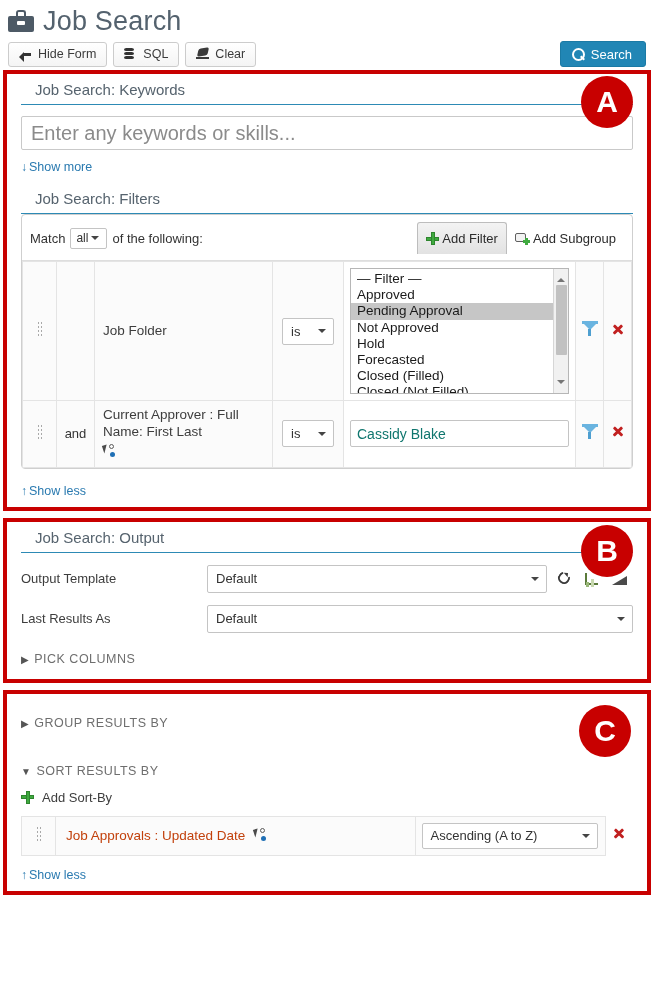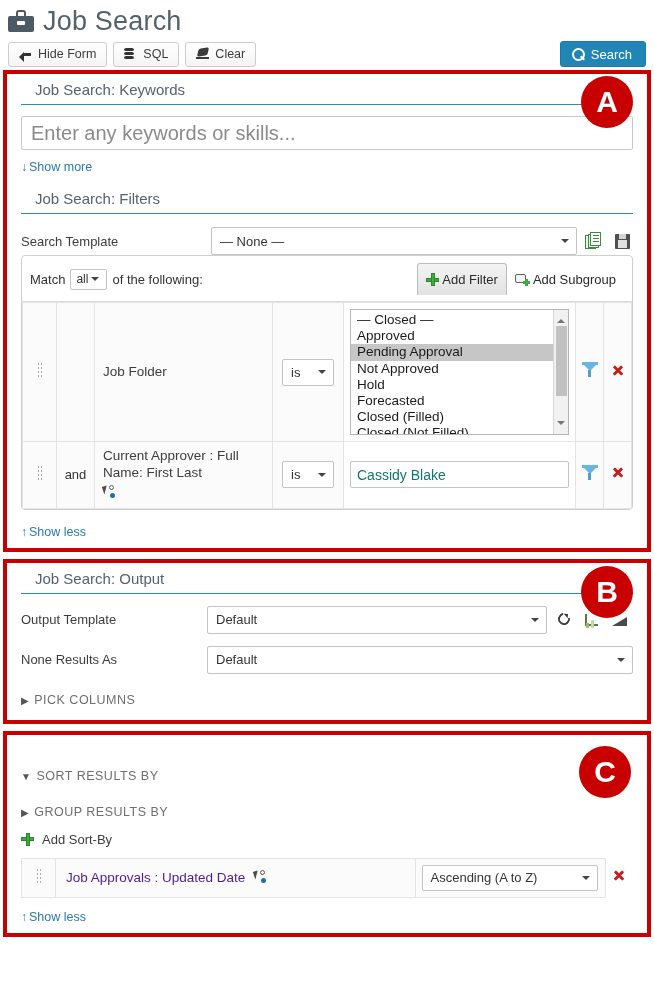--- a/index.html
+++ b/index.html
@@ -311,21 +311,21 @@
     font-size: 12.5px; color: #6e6e6e; letter-spacing: .5px; cursor: pointer;
     margin: 19px 0 13px 0;
   }
   .sub-head .tri { font-size: 10px; color: #555; margin-right: 5px; display: inline-block; }
 
   
   #panel-c .inner { padding: 0 14px 0 14px; }
   .stable { width: 100%; border-collapse: collapse; }
   .stable td { border: 1px solid #e4e4e4; background: #fbfbfb; padding: 0; vertical-align: middle; }
   .stable td.cell-white { background: #ffffff; border: none; }
-  .s-field { padding: 8px 10px !important; font-size: 13.5px; color: #4c1d95; }
+  .s-field { padding: 8px 10px !important; font-size: 13.5px; color: #c2410c; }
   #sort-dir-select { width: 176px; height: 26px; }
   .add-sortby {
     display: inline-flex; align-items: center; gap: 8px; font-size: 13px; color: #3d3d3d; cursor: pointer;
     margin: 0 0 11px 0;
   }
 </style>
 </head>
 <body>
 
 <div id="page-header">
@@ -369,37 +369,20 @@
   <div class="section-title">Job Search: Keywords</div>
   <div class="sec-pad">
     <input id="keywords-input" type="text" placeholder="Enter any keywords or skills..." style="">
     <div class="toggle-link">
       <span class="ar">↓</span><span>Show more</span>
     </div>
   </div>
 
   <div class="section-title">Job Search: Filters</div>
   <div class="sec-pad">
-    <div class="row-line">
-      <div class="row-label">Search Template</div>
-      <div class="sel" id="search-template-select">
-        <span>— None —</span>
-        <span class="caret"></span>
-      </div>
-      <div class="icon-btn ic-copy">
-        <span class="pg pg1"></span>
-          <span class="pg pg2"></span>
-          <span class="pg pg3"></span>
-      </div>
-      <div class="icon-btn ic-save">
-        <span class="fl"></span>
-          <span class="sh"></span>
-          <span class="lbl"></span>
-      </div>
-    </div>
 
 
     <div class="filter-box">
       <div class="filter-box-head">
         <span class="match-text">Match</span>
         <div class="sel" id="match-select">
           <span>all</span>
           <span class="caret"></span>
         </div>
         <span class="match-text">of the following:</span>
@@ -425,21 +408,21 @@
           <td class="col-field">Job Folder</td>
           <td class="col-op">
             <div class="sel op-select">
               <span>is</span>
               <span class="caret"></span>
             </div>
           </td>
           <td class="col-val cell-white">
             <div class="listbox" id="job-folder-listbox">
               <div class="opts">
-                    <div class="opt">— Closed —</div>
+                    <div class="opt">— Filter —</div>
                     <div class="opt">Approved</div>
                     <div class="opt selected">Pending Approval</div>
                     <div class="opt">Not Approved</div>
                     <div class="opt">Hold</div>
                     <div class="opt">Forecasted</div>
                     <div class="opt">Closed (Filled)</div>
                     <div class="opt">Closed (Not Filled)</div>
                   </div>
               <div class="lb-scroll">
                 <span class="up"></span>
@@ -508,40 +491,40 @@
       <div class="icon-btn ic-grid">
           <span class="g"></span>
           <span class="b1"></span>
           <span class="b2"></span>
         </div>
       <div class="icon-btn ic-wedge">
           <span class="w"></span>
         </div>
     </div>
     <div class="out-row">
-      <div class="out-label">None Results As</div>
+      <div class="out-label">Last Results As</div>
       <div class="sel" id="view-results-select">
         <span>Default</span>
         <span class="caret"></span>
       </div>
     </div>
     <div class="sub-head">
       <span class="tri">▶</span><span>PICK COLUMNS</span>
     </div>
   </div>
 </div>
 
 <div class="anno" id="panel-c">
   <div class="badge">C</div>
   <div class="inner">
+    <div class="sub-head" style="margin-top:22px;">
+      <span class="tri">▶</span><span>GROUP RESULTS BY</span>
+    </div>
     <div class="sub-head" style="margin-top:34px;margin-bottom:12px;">
       <span class="tri">▼</span><span>SORT RESULTS BY</span>
-    </div>
-    <div class="sub-head" style="margin-top:22px;">
-      <span class="tri">▶</span><span>GROUP RESULTS BY</span>
     </div>
     <div class="add-sortby">
       <span class="ic-plus"></span>
       <span>Add Sort-By</span>
     </div>
     <table class="stable">
       <tbody>
           <tr>
         <td class="col-grip"><span class="grip"></span></td>
         <td class="s-field">

